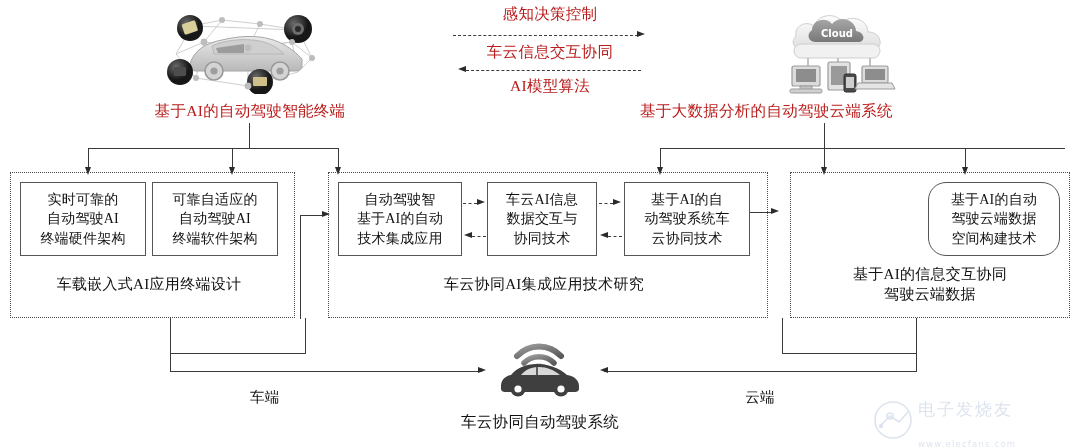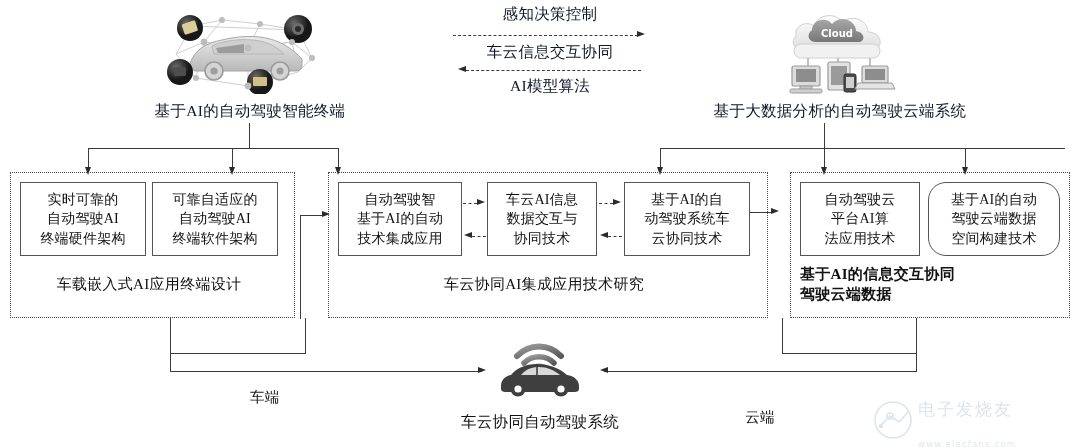--- a/index.html
+++ b/index.html
@@ -18,21 +18,21 @@
   .ctr{
     display:flex;align-items:center;justify-content:center;
     text-align:center;
   }
 
   
   .hdr{
     font-size:15.5px;
     letter-spacing:.3px;
     white-space:nowrap;
-    color:#0f172a;
+    color:#b91c1c;
   }
   .grouplbl{
     font-size:15px;
     line-height:20px;
     color:#111;
     letter-spacing:.3px;
   }
   .endlbl{
     font-size:14.5px;
     color:#111;
@@ -225,21 +225,21 @@
   <div class="abs arrowrt" style="left:637px;top:31px;"></div>
 
   <div class="abs hdr" style="left:430px;top:42px;width:240px;text-align:center;">车云信息交互协同</div>
 
   <div class="abs dashh" style="left:466px;top:70px;width:175px;"></div>
   <div class="abs arrowlf" style="left:458px;top:66px;"></div>
 
   <div class="abs hdr" style="left:440px;top:76px;width:220px;text-align:center;">AI模型算法</div>
 
   <div class="abs hdr" style="left:90px;top:101px;width:320px;text-align:center;">基于AI的自动驾驶智能终端</div>
-  <div class="abs hdr" style="left:640px;top:101px;width:400px;text-align:center;">基于大数据分析的自动驾驶云端系统</div>
+  <div class="abs hdr" style="left:640px;top:101px;width:400px;">基于大数据分析的自动驾驶云端系统</div>
 
   <div class="abs vline" style="left:249px;top:123px;height:25px;"></div>
 
   <div class="abs hline" style="left:88px;top:148px;width:250px;"></div>
 
   <div class="abs vline" style="left:88px;top:148px;height:22px;"></div>
   <div class="abs arrowdn" style="left:84.5px;top:167px;"></div>
 
   <div class="abs vline" style="left:232px;top:148px;height:22px;"></div>
   <div class="abs arrowdn" style="left:228.5px;top:167px;"></div>
@@ -316,37 +316,30 @@
 
   <div class="abs hline" style="left:300px;top:215px;width:24px;"></div>
   <div class="abs arrowrt" style="left:322px;top:211px;"></div>
   <div class="abs vline" style="left:300px;top:215px;height:104px;"></div>
 
   <div class="abs hline" style="left:750px;top:212px;width:24px;"></div>
   <div class="abs arrowrt" style="left:771px;top:208px;"></div>
 
   <div class="abs dashgroup" style="left:790px;top:172px;width:280px;height:146px;"></div>
 
-  <div class="abs leafbox" style="left:800px;top:182px;width:120px;height:74px;">
-    <span>
-      <span>自动驾驶云</span>
-      <span>平台AI算</span>
-      <span>法应用技术</span>
-    </span>
-  </div>
 
   <div class="abs leafbox" style="left:928px;top:182px;width:132px;height:74px;border-radius:18px;">
     <span>
       <span>基于AI的自动</span>
       <span>驾驶云端数据</span>
       <span>空间构建技术</span>
     </span>
   </div>
 
-  <div class="abs grouplbl" style="left:800px;top:264px;width:260px;font-weight:bold;">
+  <div class="abs grouplbl" style="left:800px;top:264px;width:260px;text-align:center;">
     <div>基于AI的信息交互协同</div>
     <div>驾驶云端数据</div>
   </div>
 
   <div class="abs vline" style="left:170px;top:318px;height:54px;"></div>
   <div class="abs hline" style="left:170px;top:371px;width:312px;"></div>
   <div class="abs arrowrt" style="left:478px;top:367px;"></div>
 
   <div class="abs vline" style="left:305px;top:318px;height:36px;"></div>
   <div class="abs hline" style="left:170px;top:353px;width:136px;"></div>
@@ -380,21 +373,21 @@
       <path d="M34 39 C39 33 45 31 52 31 C60 31 67 34 73 39 Z" fill="#d8d8d8"></path>
       <path d="M50 31 L50 39" stroke="#3f3f3f" stroke-width="1.6"></path>
       <circle cx="31" cy="53" r="7.5" fill="#3f3f3f"></circle>
       <circle cx="31" cy="53" r="3.6" fill="#ffffff"></circle>
       <circle cx="74" cy="53" r="7.5" fill="#3f3f3f"></circle>
       <circle cx="74" cy="53" r="3.6" fill="#ffffff"></circle>
     </svg>
   </div>
 
   <div class="abs endlbl" style="left:250px;top:388px;width:120px;text-align:left;">车端</div>
-  <div class="abs endlbl" style="left:700px;top:408px;width:120px;text-align:center;font-family:Liberation Mono, monospace;">云端</div>
+  <div class="abs endlbl" style="left:700px;top:388px;width:120px;text-align:center;font-family:Liberation Mono, monospace;">云端</div>
 
   <div class="abs bottomlbl" style="left:420px;top:412px;width:240px;text-align:center;">车云协同自动驾驶系统</div>
 
   <div class="watermark" style="left:918px;top:398px;">
     <svg width="44" height="40" viewBox="0 0 44 40" style="position:absolute;left:-46px;top:2px;">
       <circle cx="21" cy="20" r="18" fill="none" stroke="#8fa4c8" stroke-width="1.6"></circle>
       <path d="M8 26 L18 16 L27 22 L36 12" fill="none" stroke="#8fa4c8" stroke-width="1.6"></path>
       <circle cx="18" cy="16" r="3" fill="none" stroke="#8fa4c8" stroke-width="1.6"></circle>
       <circle cx="9" cy="26" r="2.2" fill="#8fa4c8"></circle>
     </svg>

